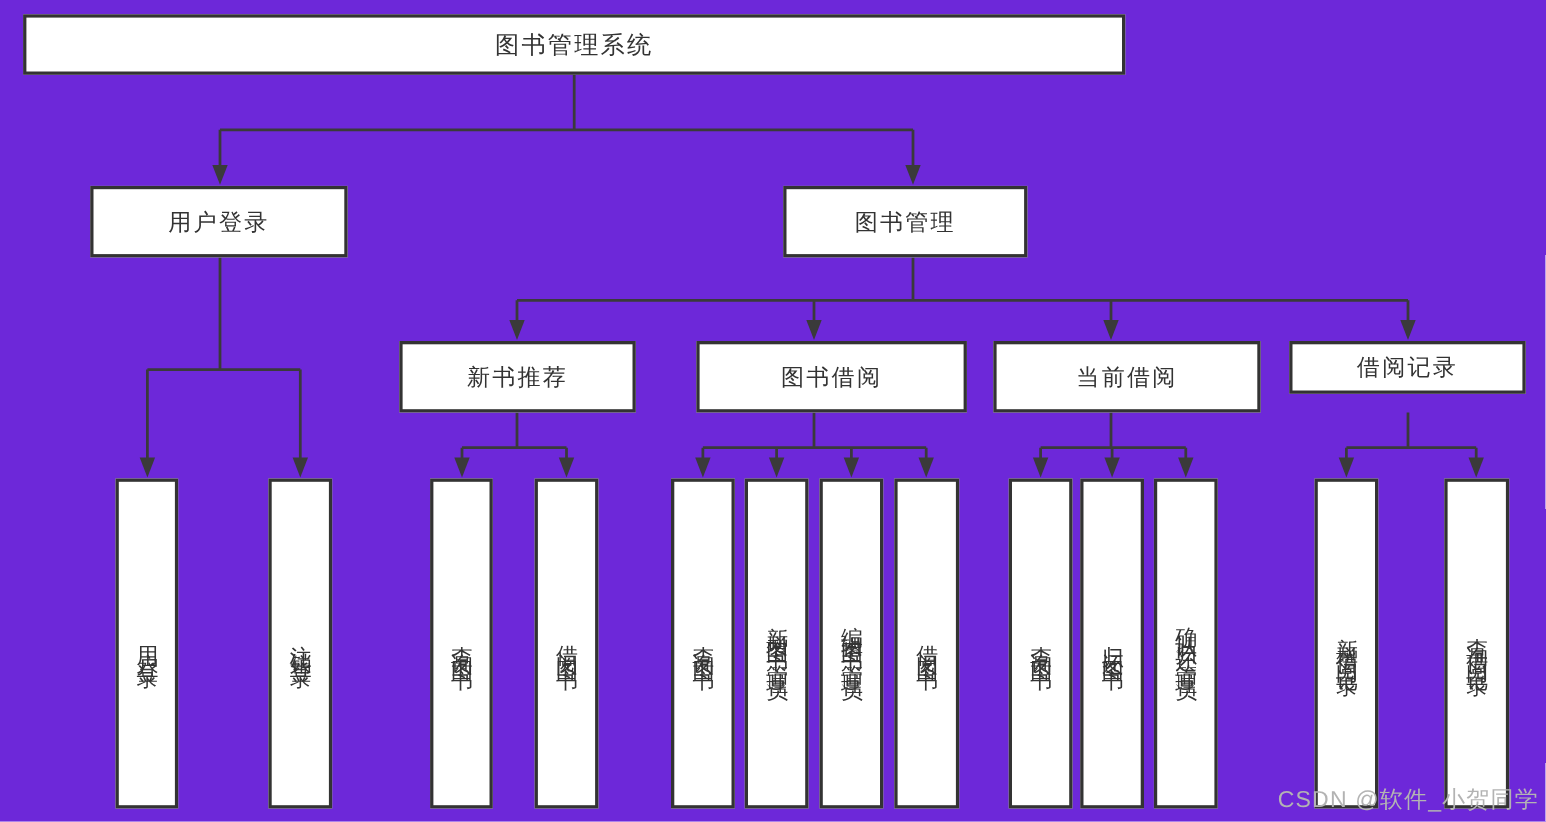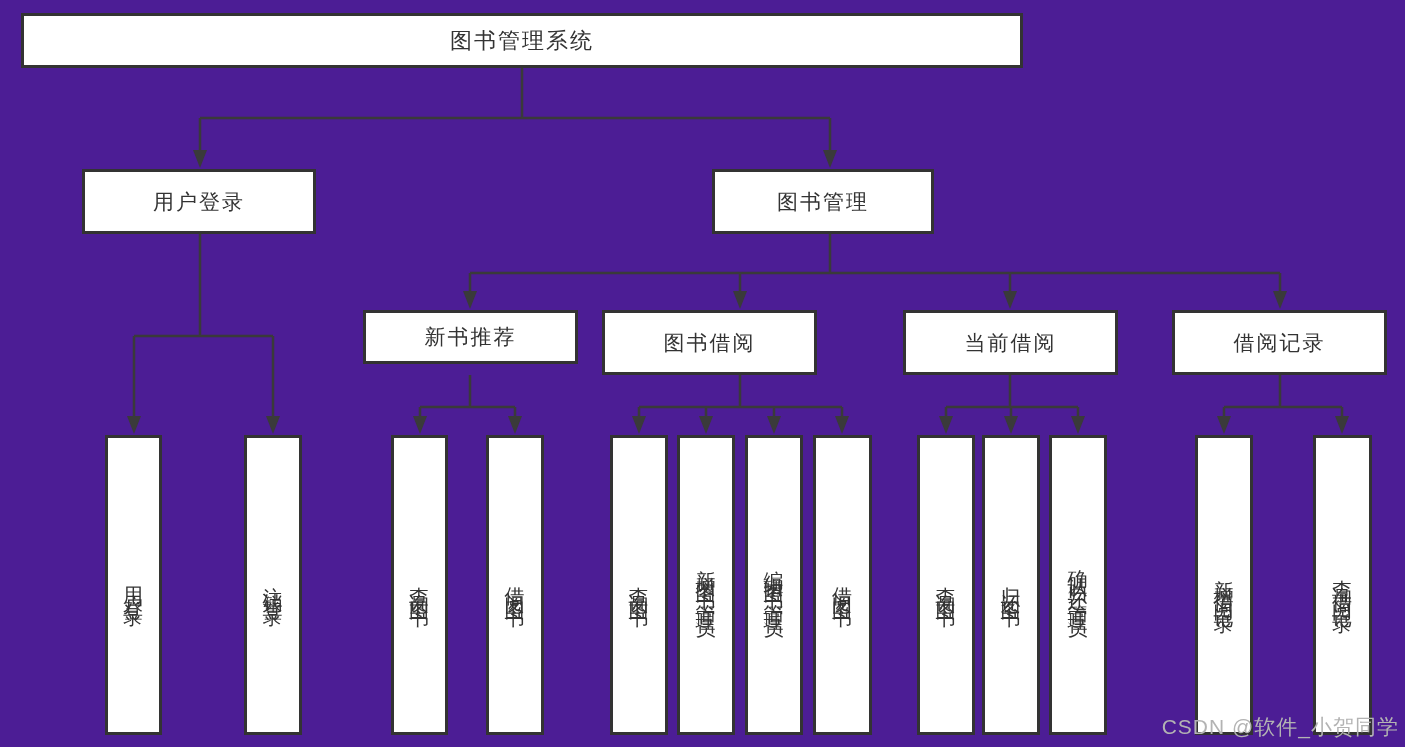--- a/index.html
+++ b/index.html
@@ -5,21 +5,21 @@
   html, body {
     margin: 0;
     padding: 0;
     background: #ffffff;
     font-family: "Liberation Sans", "DejaVu Sans", sans-serif;
   }
   #canvas {
     position: relative;
     width: 1405px;
     height: 747px;
-    background: #4c1d95;
+    background: #6d28d9;
     overflow: hidden;
   }
   #connectors {
     position: absolute;
     left: 0;
     top: 0;
     width: 1405px;
     height: 747px;
   }
   .box {
@@ -112,30 +112,30 @@
     <span>图书管理系统</span>
   </div>
 
   <div class="box h" style="left:82px;top:169px;width:234px;height:65px">
     <span>用户登录</span>
   </div>
   <div class="box h" style="left:712px;top:169px;width:222px;height:65px">
     <span>图书管理</span>
   </div>
 
-  <div class="box h" style="left:363px;top:310px;width:215px;height:54px">
+  <div class="box h" style="left:363px;top:310px;width:215px;height:65px">
     <span>新书推荐</span>
   </div>
-  <div class="box h" style="left:602px;top:310px;width:215px;height:65px">
+  <div class="box h" style="left:633px;top:310px;width:246px;height:65px">
     <span>图书借阅</span>
   </div>
-  <div class="box h" style="left:903px;top:310px;width:215px;height:65px">
+  <div class="box h" style="left:903px;top:310px;width:243px;height:65px">
     <span>当前借阅</span>
   </div>
-  <div class="box h" style="left:1172px;top:310px;width:215px;height:65px">
+  <div class="box h" style="left:1172px;top:310px;width:215px;height:48px">
     <span>借阅记录</span>
   </div>
 
   <div class="box v" style="left:105px;top:435px;width:57px;height:300px">
     <span>用户登录</span>
   </div>
   <div class="box v" style="left:244px;top:435px;width:58px;height:300px">
     <span>注销登录</span>
   </div>
 

